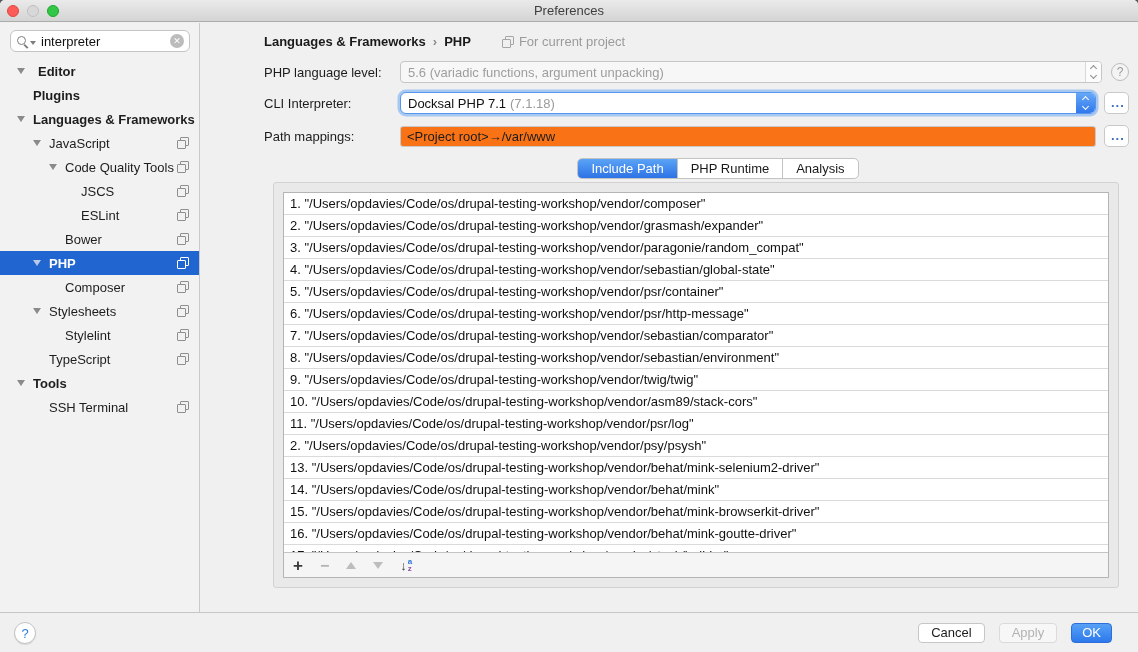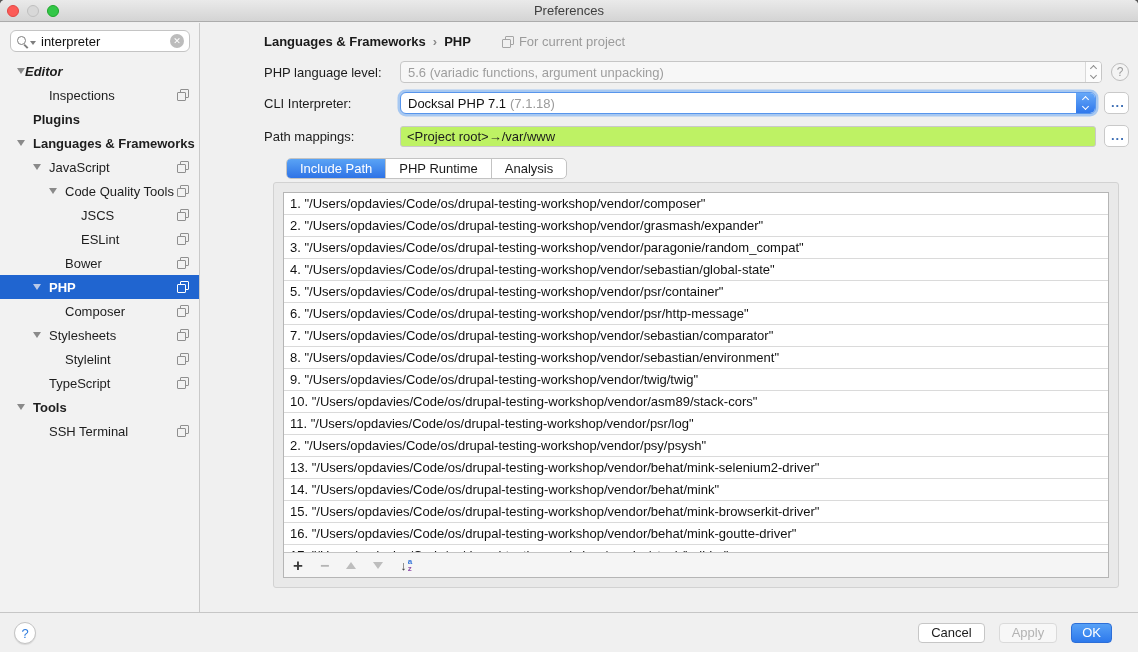--- a/index.html
+++ b/index.html
@@ -82,29 +82,29 @@
     border:1px solid #5795EC;border-radius:6px;padding-left:7px;overflow:hidden;
     box-shadow:0 0 0 2.5px rgba(108,168,243,.55);}
   .cli-value{color:#111;}
   .cli-version{color:#9B9B9B;margin-left:4px;}
   .stepper-blue{margin-left:auto;width:19px;height:100%;display:flex;flex-direction:column;
     justify-content:center;align-items:center;gap:2px;border-radius:0 4px 4px 0;
     background:linear-gradient(#66A8F8,#3078EC);}
   .stepper-blue .chev-up{border-color:#FFF;}
   .stepper-blue .chev-down{border-color:#FFF;}
 
-  .text-field{flex:1;height:21px;display:flex;align-items:center;background:#bef264;
+  .text-field{flex:1;height:21px;display:flex;align-items:center;background:#f97316;
     border:1px solid #C9C9C9;border-radius:3px;padding-left:6px;color:#1C1C1C;overflow:hidden;}
 
   .browse-btn{width:25px;height:22px;margin-left:8px;flex:none;background:#FFF;
     border:1px solid #C9C9C9;border-radius:5px;color:#3C6EB4;font-size:13px;font-weight:bold;
     text-align:center;line-height:16px;letter-spacing:1px;cursor:default;}
 
   
-  .tabs{position:absolute;top:135px;left:0;right:0;display:flex;justify-content:flex-start;margin-left:32px;}
+  .tabs{position:absolute;top:135px;left:12px;right:0;display:flex;justify-content:center;margin-left:32px;}
   .seg{display:flex;height:21px;border:1px solid #C3C3C3;border-radius:5px;overflow:hidden;
     background:#FFF;}
   .seg-btn{padding:0 13px;line-height:20px;font-size:13px;color:#1A1A1A;border-left:1px solid #C3C3C3;}
   .seg-btn:first-child{border-left:none;}
   .seg-btn.selected{background:linear-gradient(#5AA3F5,#2E73E6);color:#FFF;}
 
   
   .panel{position:absolute;left:19px;top:159px;width:846px;height:406px;background:#E9E9E9;
     border:1px solid #D2D2D2;border-radius:3px;padding:9px;}
   .list-box{height:100%;border:1px solid #B5B5B5;background:#FFF;display:flex;flex-direction:column;}
@@ -155,27 +155,23 @@
   <div class="body">
 
     <div class="sidebar">
       <div class="search">
         <span class="mag"></span>
         <span class="mag-caret"></span>
         <input class="search-input" value="interpreter" style="">
         <span class="clear-btn">✕</span>
       </div>
       <div class="tree">
-          <div class="tree-row bold" style="padding-left: 25px; font-style: italic;">
+          <div class="tree-row bold" style="padding-left: 38px;">
             <span class="tri-down" style="left: 17px;"></span>
             <span class="tree-label">Editor</span>
-          </div>
-          <div class="tree-row" style="padding-left: 49px;">
-            <span class="tree-label">Inspections</span>
-            <span class="copy-icon"></span>
           </div>
           <div class="tree-row bold" style="padding-left: 33px;">
             <span class="tree-label">Plugins</span>
           </div>
           <div class="tree-row bold" style="padding-left: 33px;">
             <span class="tri-down" style="left: 17px;"></span>
             <span class="tree-label">Languages &amp; Frameworks</span>
           </div>
           <div class="tree-row" style="padding-left: 49px; gap: 36px;">
             <span class="tri-down" style="left: 33px;"></span>

